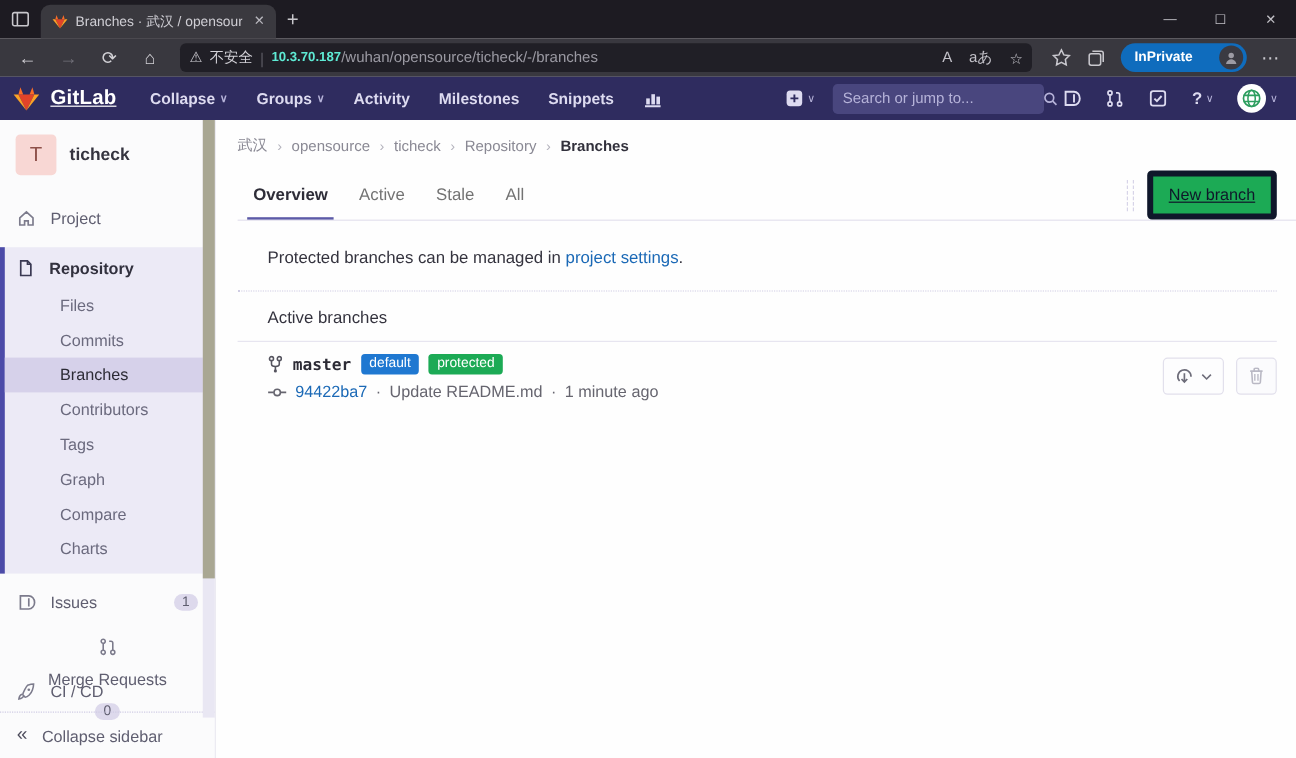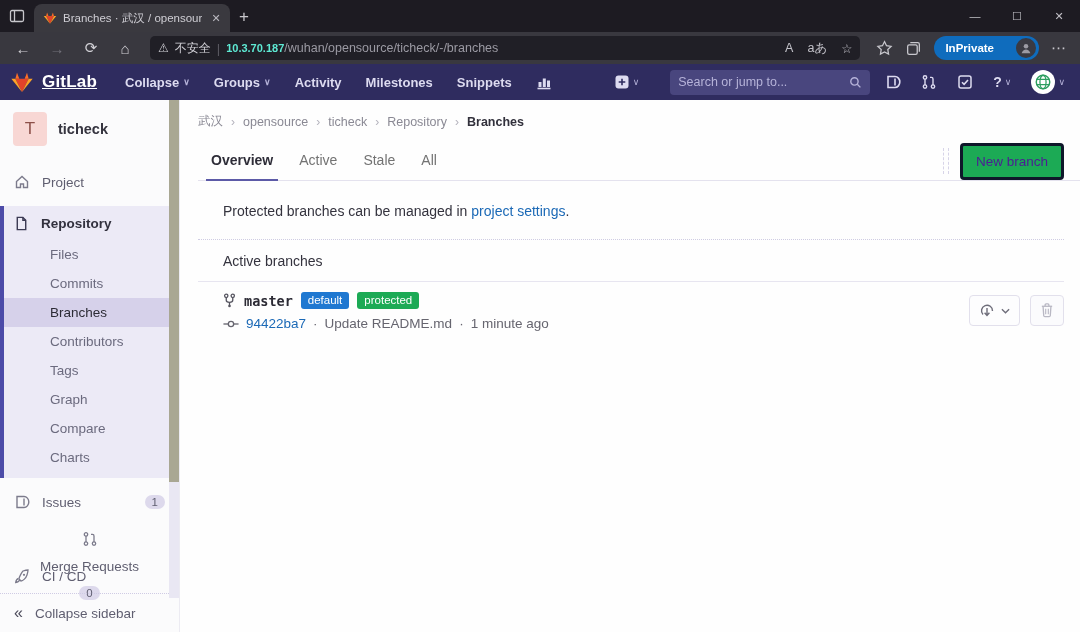--- a/index.html
+++ b/index.html
@@ -42,21 +42,21 @@
   .avatar-sil { width:20px; height:20px; border-radius:50%; background:#3a3a42; display:flex; align-items:center; justify-content:center; }
 
   
   .gl-navbar { height:36px; background:#2f2c5f; display:flex; align-items:center; padding:0 10px; color:#e7e5f4; }
   .gl-brand { display:flex; align-items:center; gap:8px; margin-right:18px; }
   .gl-brand-name { color:#fff; font-size:17px; font-weight:700; letter-spacing:.2px;text-decoration:underline; }
   .gl-menu { display:flex; align-items:center; gap:4px; }
   .gl-item { font-size:13px; font-weight:700; color:#dddbf0; padding:6px 10px; display:flex; align-items:center; gap:4px; }
   .gl-chev { font-size:9px; color:#b6b3d9; }
   .gl-right { margin-left:auto; display:flex; align-items:center; gap:10px; }
-  .gl-search { width:200px; height:25px; background:#49467e; border-radius:4px; display:flex; align-items:center; padding:0 8px; gap:6px;margin-left:16px; }
+  .gl-search { width:176px; height:25px; background:#49467e; border-radius:4px; display:flex; align-items:center; padding:0 8px; gap:6px; }
   .gl-search input { flex:1; background:transparent; border:0; outline:0; color:#c3c0e0; font-size:12.5px; font-family:"Liberation Sans",sans-serif; }
   .gl-search input::placeholder { color:#b6b3d9; }
   .gl-ic { display:flex; align-items:center; gap:3px; padding:4px 5px; color:#dddbf0; }
   .gl-avatar { width:24px; height:24px; border-radius:50%; background:#fff; display:flex; align-items:center; justify-content:center; }
 
   
   .shell { display:flex; height:532px; }
 
   
   .sidebar { width:180px; background:#fbfbfc; position:relative; display:flex; flex-direction:column; border-right:1px solid #ecebf2; }
@@ -85,21 +85,21 @@
   .tabs-row { display:flex; align-items:center; border-bottom:1px solid #e4e2ee; margin-top:8px; padding-right:16px; }
   .tab-link { padding:10px 13px 12px; font-size:14px; color:#737373; position:relative; }
   .tab-link.active { color:#2e2d38; font-weight:700; }
   .tab-link.active::after { content:""; position:absolute; left:8px; right:8px; bottom:-1px; height:2px; background:#5c5aa7; }
   .tabs-spacer { flex:1; }
   .vdash { width:0; height:26px; border-left:1px dashed #d7d4e8; margin:0 2px; }
   .filter-input { width:196px; border:0; outline:0; background:transparent; font-size:13.5px; color:#4a4954; padding:6px 10px; font-family:"Liberation Sans",sans-serif; }
   .filter-input::placeholder { color:#a6a5b2; }
   .btn { border-radius:4px; font-size:13.5px; padding:8px 13px; margin-left:9px; white-space:nowrap; }
   .btn-danger-outline { background:#fff; border:1px solid #e0876f; color:#d9534a; }
-  .btn-success { background:#1caa55; border:3px solid #0f172a; color:#4c1d95; }
+  .btn-success { background:#1caa55; border:5px solid #0f172a; color:#0f172a;text-decoration:underline; }
 
   .notice { padding:22px 0 20px 25px; font-size:14px; color:#34333e; }
   .link { color:#1b69b6; }
   .dotted-div { border-top:1px dotted #cfccе3; border-top:1px dotted #cfcce3; margin-right:16px; }
   .section-head { padding:13px 0 12px 25px; font-size:14px; color:#34333e; border-bottom:1px solid #e7e5f0; margin-right:16px; }
 
   .branch-row { display:flex; align-items:flex-start; padding:10px 16px 12px 25px; }
   .branch-main { flex:1; }
   .branch-line1 { display:flex; align-items:center; gap:8px; }
   .branch-name { font-family:"DejaVu Sans Mono","Liberation Mono",monospace; font-size:13.5px; font-weight:700; color:#2c2b35; }

